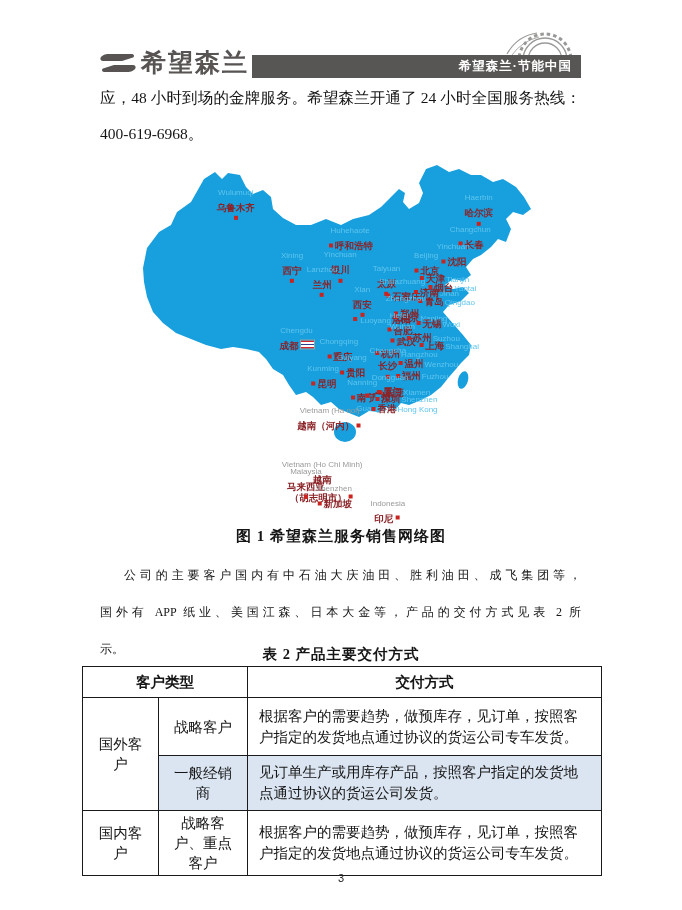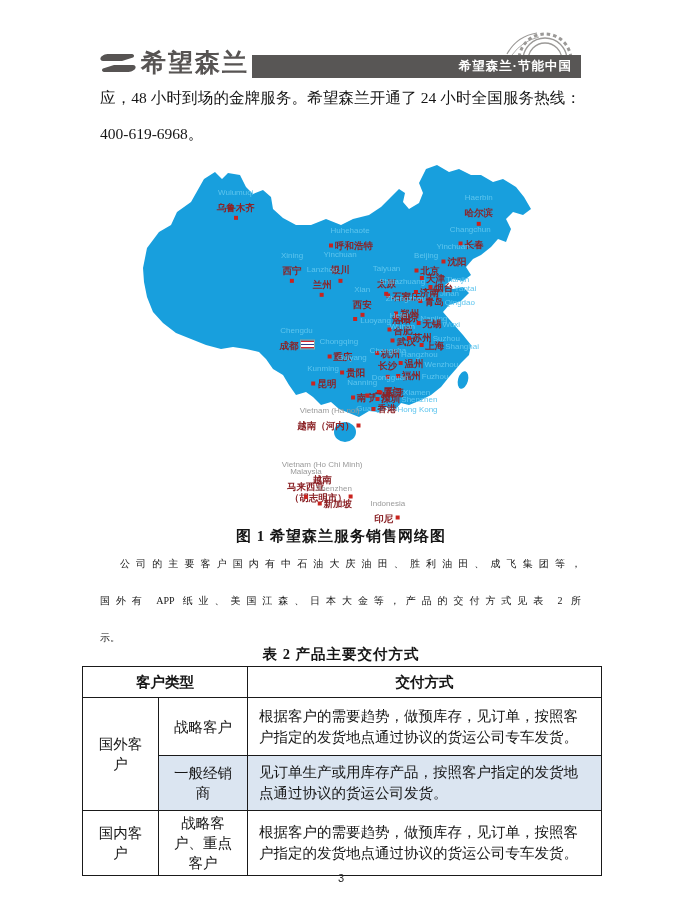--- a/index.html
+++ b/index.html
@@ -32,21 +32,21 @@
   .dot{display:inline-block;width:4px;height:4px;background:var(--marker,#c9241f);
        margin:0 2px;vertical-align:middle;}
   .dotwrap{line-height:4px;}
   .flag{display:inline-block;width:13px;height:8px;margin-left:2px;vertical-align:middle;
         background:linear-gradient(180deg,#d6252c 0 20%,#fff 20% 40%,#2b3f8c 40% 60%,#fff 60% 80%,#d6252c 80% 100%);
         outline:0.5px solid #8aa;}
   .caption{position:absolute;top:527px;left:0;width:100%;text-align:center;
            font-weight:bold;font-size:15px;letter-spacing:1px;}
 
   
-  .bodytext{position:absolute;top:545px;left:100px;width:481px;font-size:10px;line-height:37px;}
+  .bodytext{position:absolute;top:557px;left:100px;width:481px;font-size:12px;line-height:37px;}
   .indent{text-indent:2em;}
 
   
   .tbl-title{position:absolute;top:645px;left:0;width:100%;text-align:center;
              font-weight:bold;font-size:14.5px;letter-spacing:1px;}
   table.dlv{position:absolute;top:666px;left:82px;width:519px;border-collapse:collapse;
             table-layout:fixed;font-size:14.5px;}
   .dlv th,.dlv td{border:1px solid #1a1a1a;vertical-align:middle;padding:0;}
   .dlv th{font-weight:bold;text-align:center;height:30px;}
   .dlv td.ctr{text-align:center;line-height:20px;padding:2px 13px;}

